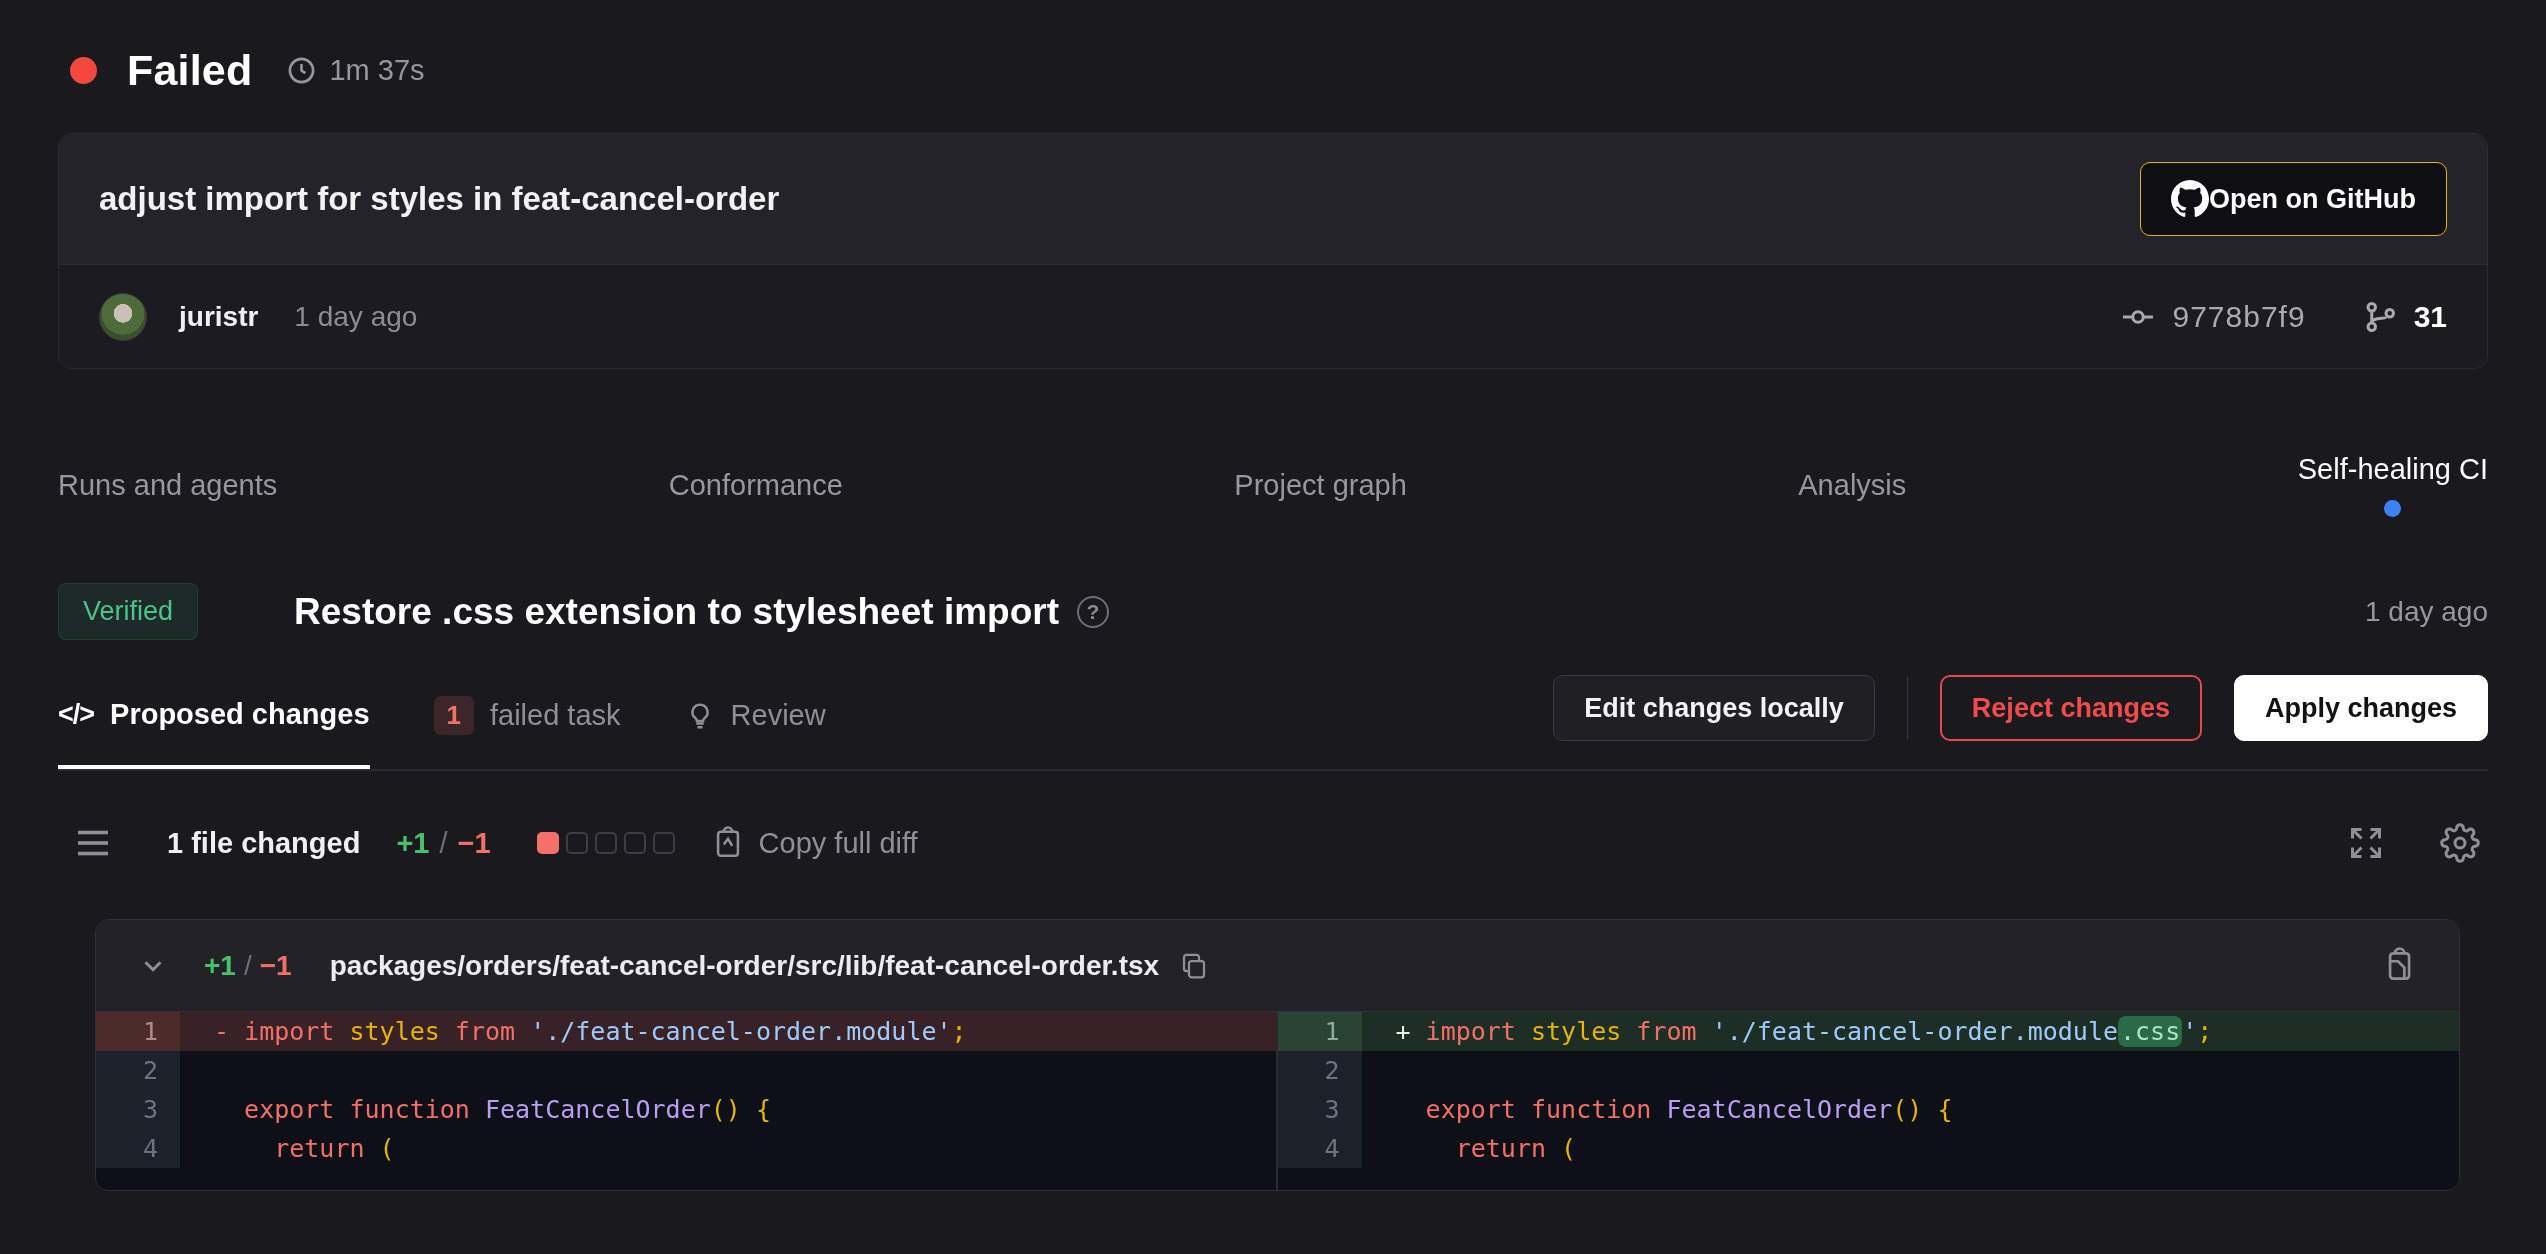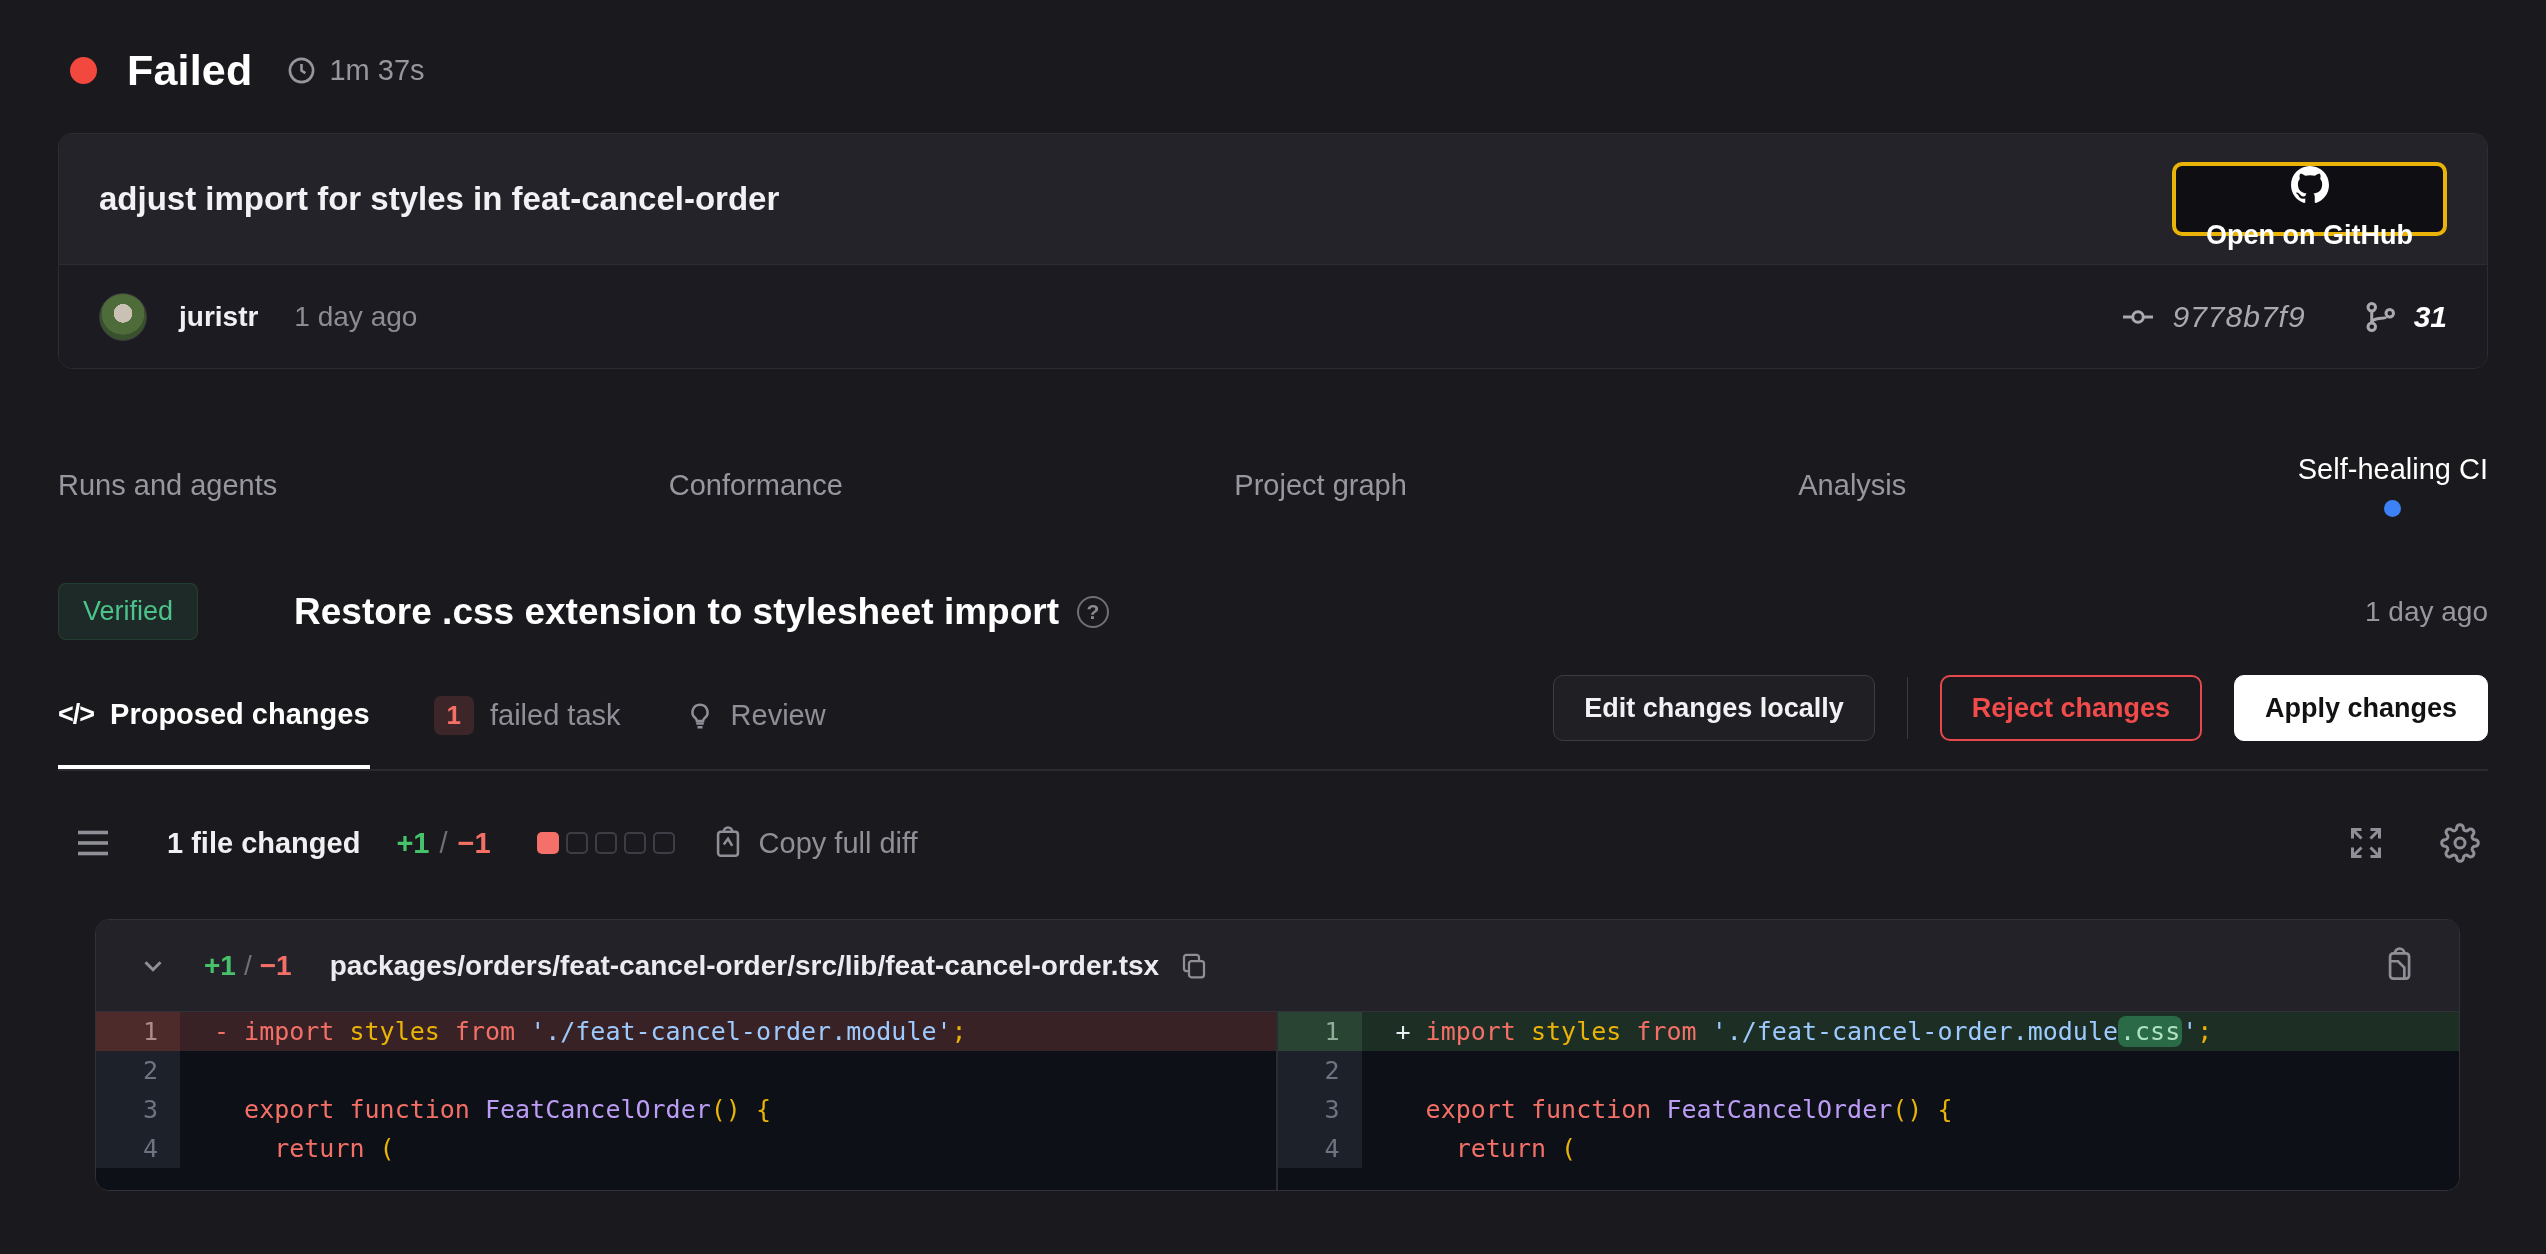--- a/index.html
+++ b/index.html
@@ -17,31 +17,31 @@
   .status-row { display:flex; align-items:center; gap:24px; padding:46px 70px 0 70px; }
   .status-dot { width:27px; height:27px; border-radius:50%; background:#f2483d; }
   .status-label { font-size:43px; font-weight:700; color:#ffffff; letter-spacing:0.2px; margin-left:6px; }
   .status-duration { display:flex; align-items:center; gap:12px; margin-left:10px; color:#96969e; font-size:29px; }
   .icon { display:inline-flex; align-items:center; justify-content:center; }
 
   
   .commit-card { margin:38px 58px 0 58px; border:1px solid #2d2c32; border-radius:14px; overflow:hidden; }
   .commit-card-top { background:#242329; padding:0 40px; height:130px; display:flex; align-items:center; justify-content:space-between; }
   .commit-title { font-size:33px; font-weight:700; color:#f2f2f5; }
-  .github-btn { display:flex; align-items:center; gap:16px; background:#0f0f13; border:4px solid #eab308;
-    border-radius:10px; padding:0 30px; height:74px; font-size:27px; font-weight:600; color:#ffffff; cursor:pointer;flex-direction:column; }
+  .github-btn { display:flex; align-items:center; background:#0f0f13; border:1px solid #eab308;
+    border-radius:10px; padding:0 30px; height:74px; font-size:27px; font-weight:600; color:#ffffff; cursor:pointer; }
   .commit-card-bottom { background:#1c1b21; border-top:1px solid #2d2c32; padding:0 40px; height:104px;
     display:flex; align-items:center; justify-content:space-between; }
   .author-group { display:flex; align-items:center; gap:32px;justify-content:flex-end; }
   .avatar { width:48px; height:48px; border-radius:50%;
     background:radial-gradient(circle at 50% 42%, #c9c2b4 0 26%, #4e6b3a 27% 60%, #39512c 61% 100%);
     border:1px solid #3a3a40; }
   .author-name { font-size:28px; font-weight:700; color:#f0f0f3; }
   .author-time { font-size:28px; color:#8c8c94; margin-left:4px; }
-  .commit-meta { display:flex; align-items:center; gap:56px;font-style:italic; }
+  .commit-meta { display:flex; align-items:center; gap:56px; }
   .meta-item { display:flex; align-items:center; gap:16px; }
   .hash-text { font-size:30px; color:#a9a9b1; letter-spacing:1px; }
   .branch-count { font-size:30px; color:#ffffff; font-weight:600; }
 
   
   .nav-row { display:flex; justify-content:space-between; align-items:center; gap:54px; padding:84px 58px 0 58px; }
   .nav-item { font-size:29px; color:#97979f; cursor:pointer; display:flex; align-items:center; gap:14px; }
   .nav-item.active { color:#ffffff;flex-direction:column; }
   .nav-dot { width:17px; height:17px; border-radius:50%; background:#3c82f6; }
 

